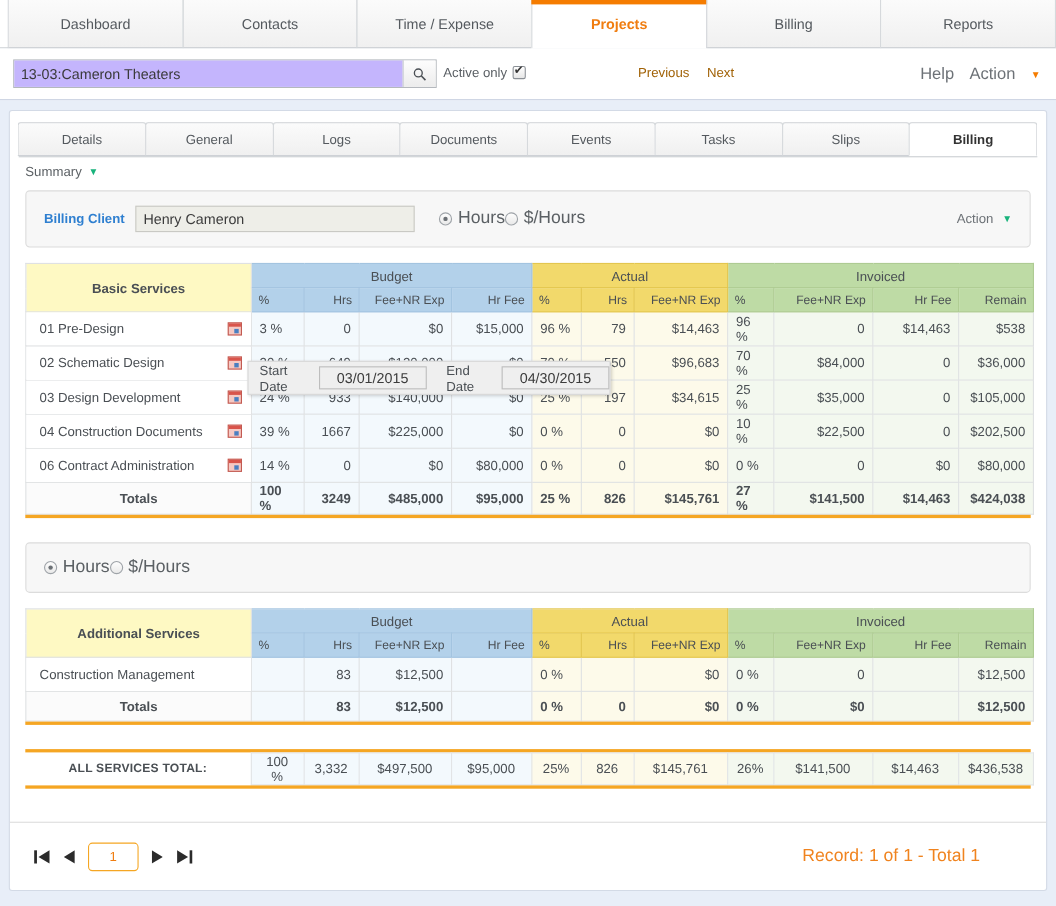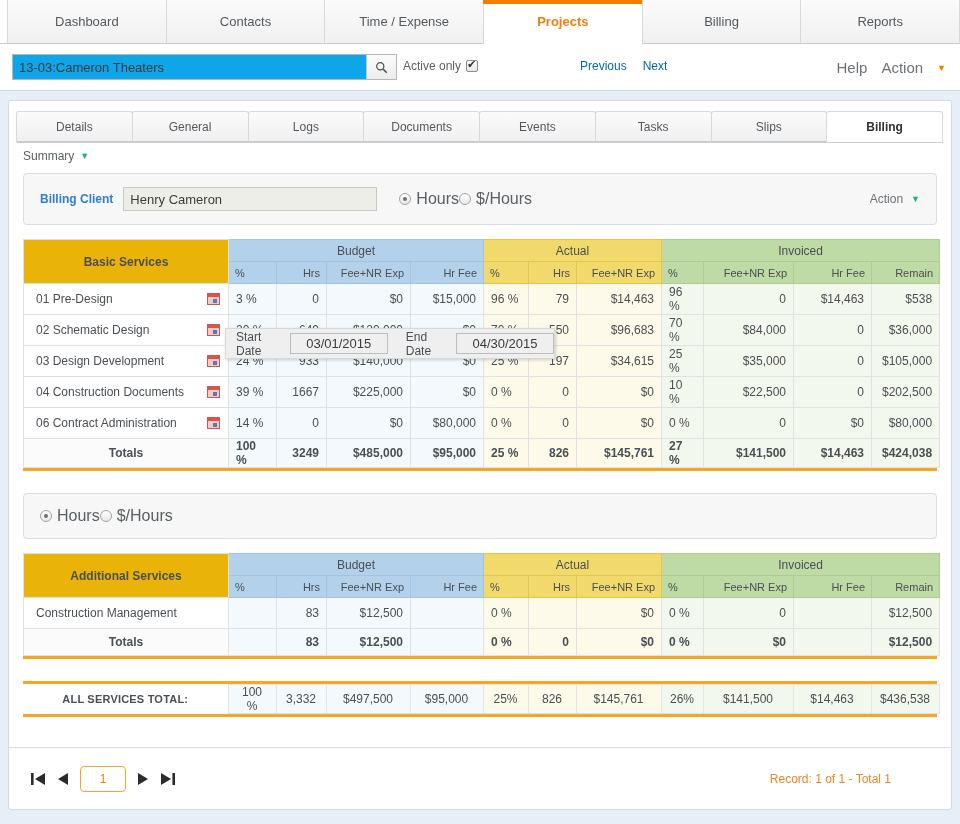--- a/index.html
+++ b/index.html
@@ -60,21 +60,21 @@
   .search-wrap {
     position: absolute; left: 12px; top: 10px;
     width: 385px; height: 26px;
     display: flex;
     border: 1px solid #b4b8bd;
     background: #fff;
   }
   .search-input {
     flex: 1; border: 0; outline: none; padding: 0 6px;
     font-family: "Liberation Sans", sans-serif; font-size: 13px; color: #3a3a3a;
-    background: #0ea5e9;
+    background: #c4b5fd;
   }
   .search-btn {
     width: 30px;
     border: 0; border-left: 1px solid #c5c9ce;
     background: linear-gradient(to bottom,#fdfdfd,#ececec);
     cursor: pointer;
     display: flex; align-items: center; justify-content: center;
   }
   .active-only {
     position: absolute; left: 403px; top: 15px;
@@ -86,21 +86,21 @@
     border: 1px solid #8a8f95; border-radius: 2px;
     background: linear-gradient(to bottom,#fefefe,#e6e6e6);
     position: relative; display: inline-block; cursor: pointer;
   }
   .chk.checked::after {
     content: "\2714";
     position: absolute; left: 0px; top: -3px;
     font-size: 11px; color: #333; line-height: 12px;
   }
   .prevnext { position: absolute; left: 580px; top: 15px; display: flex; gap: 16px; }
-  .prevnext span { color: #0369a1; font-size: 12px; cursor: pointer; }
+  .prevnext span { color: #a16207; font-size: 12px; cursor: pointer; }
   .helpaction { position: absolute; right: 14px; top: 15px; display: flex; gap: 14px; align-items: center; }
   .helpaction .lnk { color: #6d7277; font-size: 15px; cursor: pointer; }
   .caret-orange { color: #f57c00; font-size: 9px; }
   .caret-green { color: #19b37c; font-size: 9px; }
 
   
   .panel {
     position: absolute; left: 8px; top: 100px;
     width: 944px; height: 710px;
     background: #ffffff;
@@ -170,21 +170,21 @@
     display: flex; align-items: center; gap: 8px;
     color: #6d7277; font-size: 12px; cursor: pointer;
   }
 
   
   .tbl-wrap { margin: 14px 14px 0 14px; }
   table.grid { width: 100%; border-collapse: collapse; table-layout: fixed; }
   table.grid td, table.grid th { border: 1px solid #dfe1e3; padding: 0; font-weight: normal; }
 
   .grp { height: 22px; text-align: center; font-size: 12px; color: #4a4f54; }
-  .grp.name   { background: #eab308; color: #4a4f54; font-weight: bold; }
+  .grp.name   { background: #fef9c3; color: #4a4f54; font-weight: bold; }
   .grp.budget { background: #b3d1ea; border-color: #a3c4e0; }
   .grp.actual { background: #f2d96b; border-color: #e3c64f; }
   .grp.invoiced { background: #bedba5; border-color: #aecb93; }
 
   .sub { height: 22px; font-size: 11px; color: #4a4f54; padding: 0 6px !important; }
   .sub.budget { background: #b3d1ea; border-color: #a3c4e0; text-align: right; }
   .sub.actual { background: #f2d96b; border-color: #e3c64f; text-align: right; }
   .sub.invoiced { background: #bedba5; border-color: #aecb93; text-align: right; }
   .sub.pct { text-align: left; }
 
@@ -246,21 +246,21 @@
   .nav-btns { margin-left: 22px; display: flex; align-items: center; gap: 12px; }
   .navico { cursor: pointer; display: flex; align-items: center; }
   .pagebox {
     width: 46px; height: 26px;
     border: 1px solid #f5a623; border-radius: 4px;
     display: flex; align-items: center; justify-content: center;
     color: #f07d10; font-size: 12px; cursor: text; background: #fff;
   }
   .record-info {
     margin-left: auto; margin-right: 60px;
-    color: #f0831e; font-size: 12px;
+    color: #f0831e; font-size: 16px;
   }
 
   
   .date-pop {
     position: absolute; left: 225px; top: 328px;
     width: 330px; height: 31px;
     background: #efefef;
     border: 1px solid #d8d8d8;
     box-shadow: 1px 1px 3px rgba(0,0,0,.18);
     display: flex; align-items: center;

